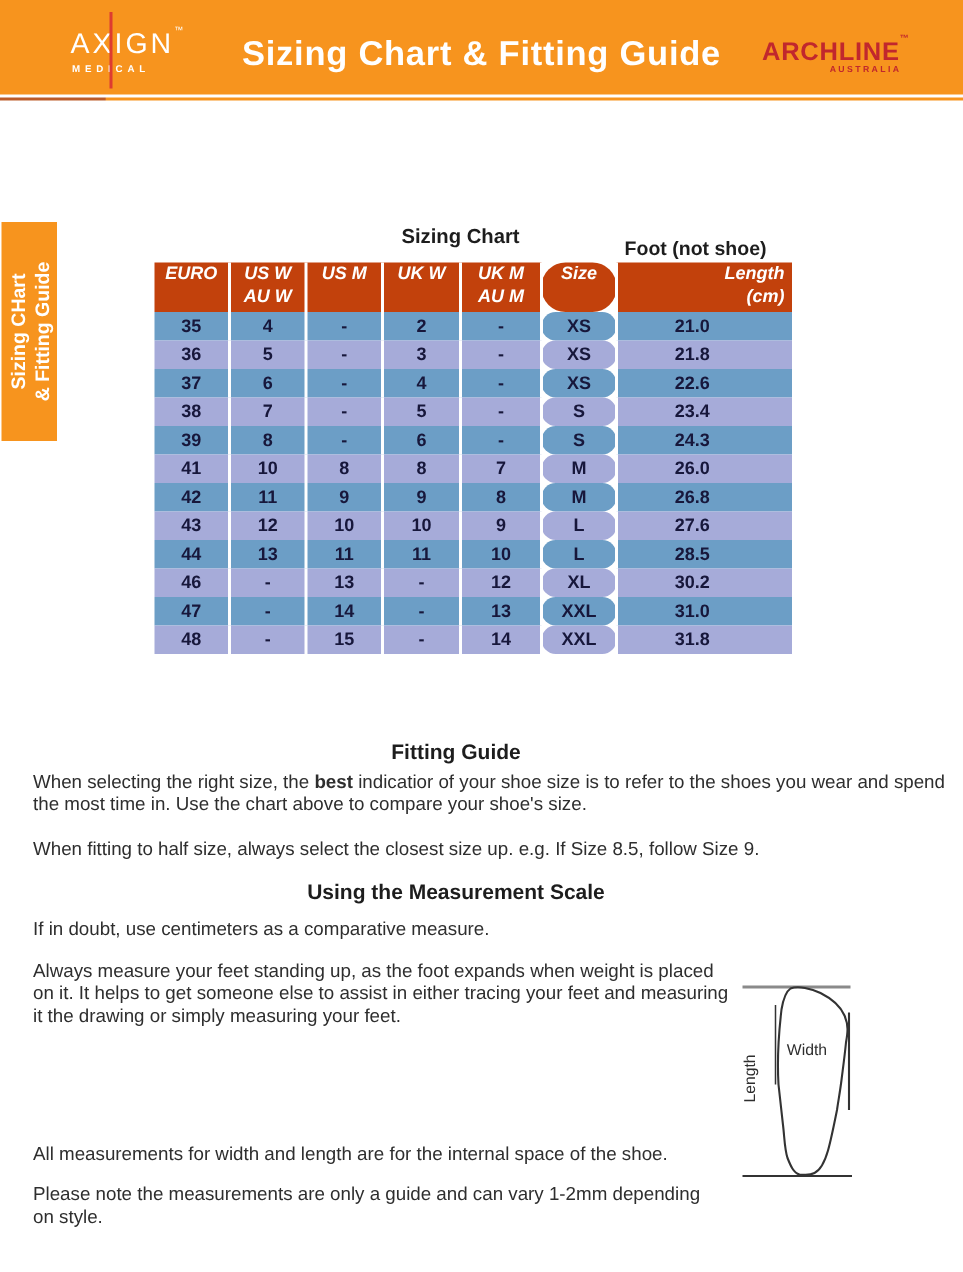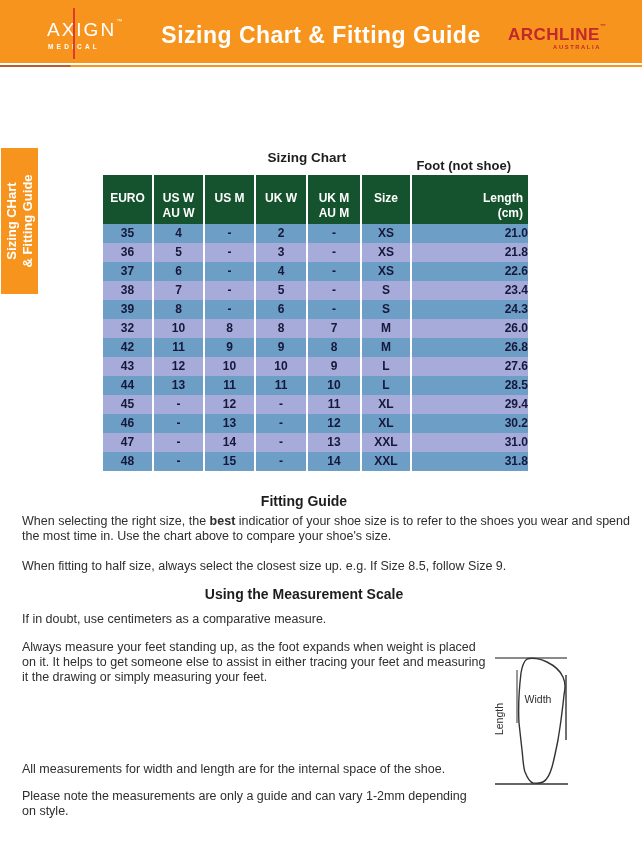--- a/index.html
+++ b/index.html
@@ -32,29 +32,29 @@
   .chart-title{position:absolute;left:103px;top:150px;width:408px;text-align:center;
     font-size:13.5px;font-weight:bold;color:#1d1d1d;}
   .foot-note{position:absolute;left:330px;top:158px;width:181px;text-align:right;
     font-size:13px;font-weight:bold;color:#1d1d1d;}
   table.size-table{position:absolute;left:103px;top:175px;width:408px;
     border-collapse:collapse;table-layout:fixed;}
   table.size-table th,table.size-table td{
     border:none;border-left:2px solid #ffffff;padding:0;margin:0;
     font-weight:bold;color:#17173B;text-align:center;}
   table.size-table th:first-child,table.size-table td:first-child{border-left:none;}
-  table.size-table thead th{background:#14532d;color:#ffffff;font-size:12px;
-    height:33px;vertical-align:top;padding-top:16px;line-height:1.25;white-space:pre-line;}
+  table.size-table thead th{background:#c2410c;color:#ffffff;font-size:12px;
+    height:33px;vertical-align:top;padding-top:0;line-height:1.25;white-space:pre-line;font-style:italic;}
   table.size-table tbody td{font-size:12px;height:19px;line-height:19px;}
   table.size-table tbody tr:nth-child(odd) td{background:#6C9EC6;}
   table.size-table tbody tr:nth-child(even) td{background:#A6ABD9;}
   .c0{width:49px;} .c1{width:49px;} .c2{width:49px;} .c3{width:50px;}
-  .c4{width:52px;} .c5{width:48px;} .c6{width:111px;}
+  .c4{width:52px;} .c5{width:48px;border-radius:16px;} .c6{width:111px;}
   table.size-table thead th.c6{text-align:right;padding-right:5px;}
-  table.size-table tbody td.c6{text-align:right;}
+  table.size-table tbody td.c6{padding-right:17px;}
   
   .sec-heading{position:absolute;left:0;width:608px;text-align:center;
     font-size:14px;font-weight:bold;color:#1d1d1d;}
   .para{position:absolute;left:22px;font-size:12.5px;line-height:14.8px;color:#2e2e2e;
     white-space:pre-line;}
   .bold{font-weight:bold;}
   #fit-heading{top:493px;}
   #p1{top:514px;width:610px;}
   #p2{top:559px;width:610px;}
   #meas-heading{top:586px;}
@@ -148,21 +148,21 @@
         <tr>
           <td class="c0">39</td>
           <td class="c1">8</td>
           <td class="c2">-</td>
           <td class="c3">6</td>
           <td class="c4">-</td>
           <td class="c5">S</td>
           <td class="c6">24.3</td>
         </tr>
         <tr>
-          <td class="c0">32</td>
+          <td class="c0">41</td>
           <td class="c1">10</td>
           <td class="c2">8</td>
           <td class="c3">8</td>
           <td class="c4">7</td>
           <td class="c5">M</td>
           <td class="c6">26.0</td>
         </tr>
         <tr>
           <td class="c0">42</td>
           <td class="c1">11</td>
@@ -182,29 +182,20 @@
           <td class="c6">27.6</td>
         </tr>
         <tr>
           <td class="c0">44</td>
           <td class="c1">13</td>
           <td class="c2">11</td>
           <td class="c3">11</td>
           <td class="c4">10</td>
           <td class="c5">L</td>
           <td class="c6">28.5</td>
-        </tr>
-        <tr>
-          <td class="c0">45</td>
-          <td class="c1">-</td>
-          <td class="c2">12</td>
-          <td class="c3">-</td>
-          <td class="c4">11</td>
-          <td class="c5">XL</td>
-          <td class="c6">29.4</td>
         </tr>
         <tr>
           <td class="c0">46</td>
           <td class="c1">-</td>
           <td class="c2">13</td>
           <td class="c3">-</td>
           <td class="c4">12</td>
           <td class="c5">XL</td>
           <td class="c6">30.2</td>
         </tr>

